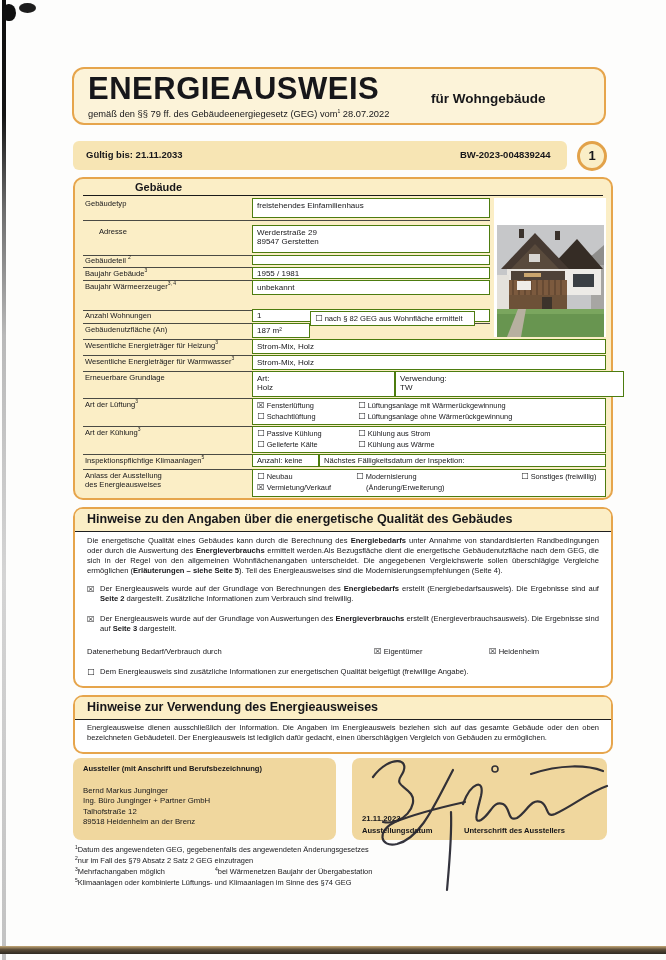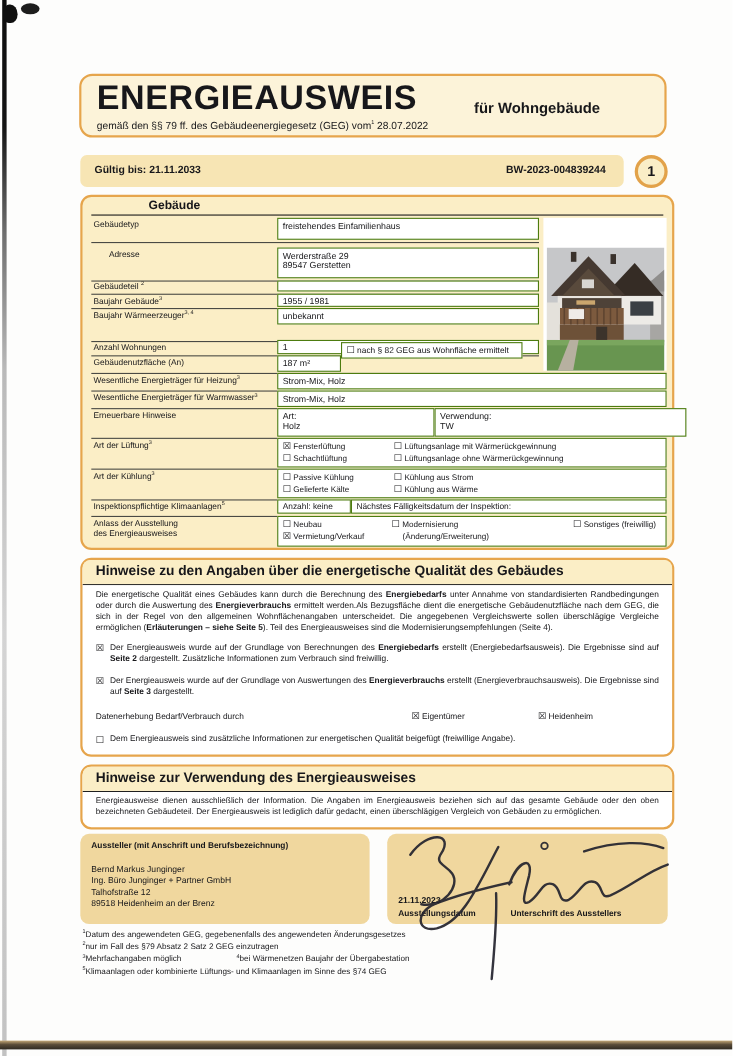--- a/index.html
+++ b/index.html
@@ -69,21 +69,21 @@
 
     <span class="lbl" style="left:10px;top:20px;">Gebäudetyp</span>
     <span class="lbl" style="left:24px;top:48px;">Adresse</span>
     <span class="lbl" style="left:10px;top:77px;"><span>Gebäudeteil</span> <sup>2</sup></span>
     <span class="lbl" style="left:10px;top:90px;"><span>Baujahr Gebäude</span><sup>3</sup></span>
     <span class="lbl" style="left:10px;top:103px;"><span>Baujahr Wärmeerzeuger</span><sup>3, 4</sup></span>
     <span class="lbl" style="left:10px;top:132px;">Anzahl Wohnungen</span>
     <span class="lbl" style="left:10px;top:146px;">Gebäudenutzfläche (An)</span>
     <span class="lbl" style="left:10px;top:162px;"><span>Wesentliche Energieträger für Heizung</span><sup>3</sup></span>
     <span class="lbl" style="left:10px;top:178px;"><span>Wesentliche Energieträger für Warmwasser</span><sup>3</sup></span>
-    <span class="lbl" style="left:10px;top:194px;">Erneuerbare Hinweise</span>
+    <span class="lbl" style="left:10px;top:194px;">Erneuerbare Grundlage</span>
     <span class="lbl" style="left:10px;top:221px;"><span>Art der Lüftung</span><sup>3</sup></span>
     <span class="lbl" style="left:10px;top:249px;"><span>Art der Kühlung</span><sup>3</sup></span>
     <span class="lbl" style="left:10px;top:277px;"><span>Inspektionspflichtige Klimaanlagen</span><sup>5</sup></span>
     <span class="lbl" style="left:10px;top:292px;"><span>Anlass der Ausstellung</span><br><span>des Energieausweises</span></span>
 
     <div class="cell" style="left:177px;top:19px;width:238px;height:20px;">freistehendes Einfamilienhaus</div>
     <div class="cell" style="left:177px;top:46px;width:238px;height:28px;"><span>Werderstraße 29</span><br><span>89547 Gerstetten</span></div>
     <div class="cell" style="left:177px;top:76px;width:238px;height:10px;"></div>
     <div class="cell" style="left:177px;top:88px;width:238px;height:12px;padding-top:1px;">1955 / 1981</div>
     <div class="cell" style="left:177px;top:101px;width:238px;height:15px;">unbekannt</div>

